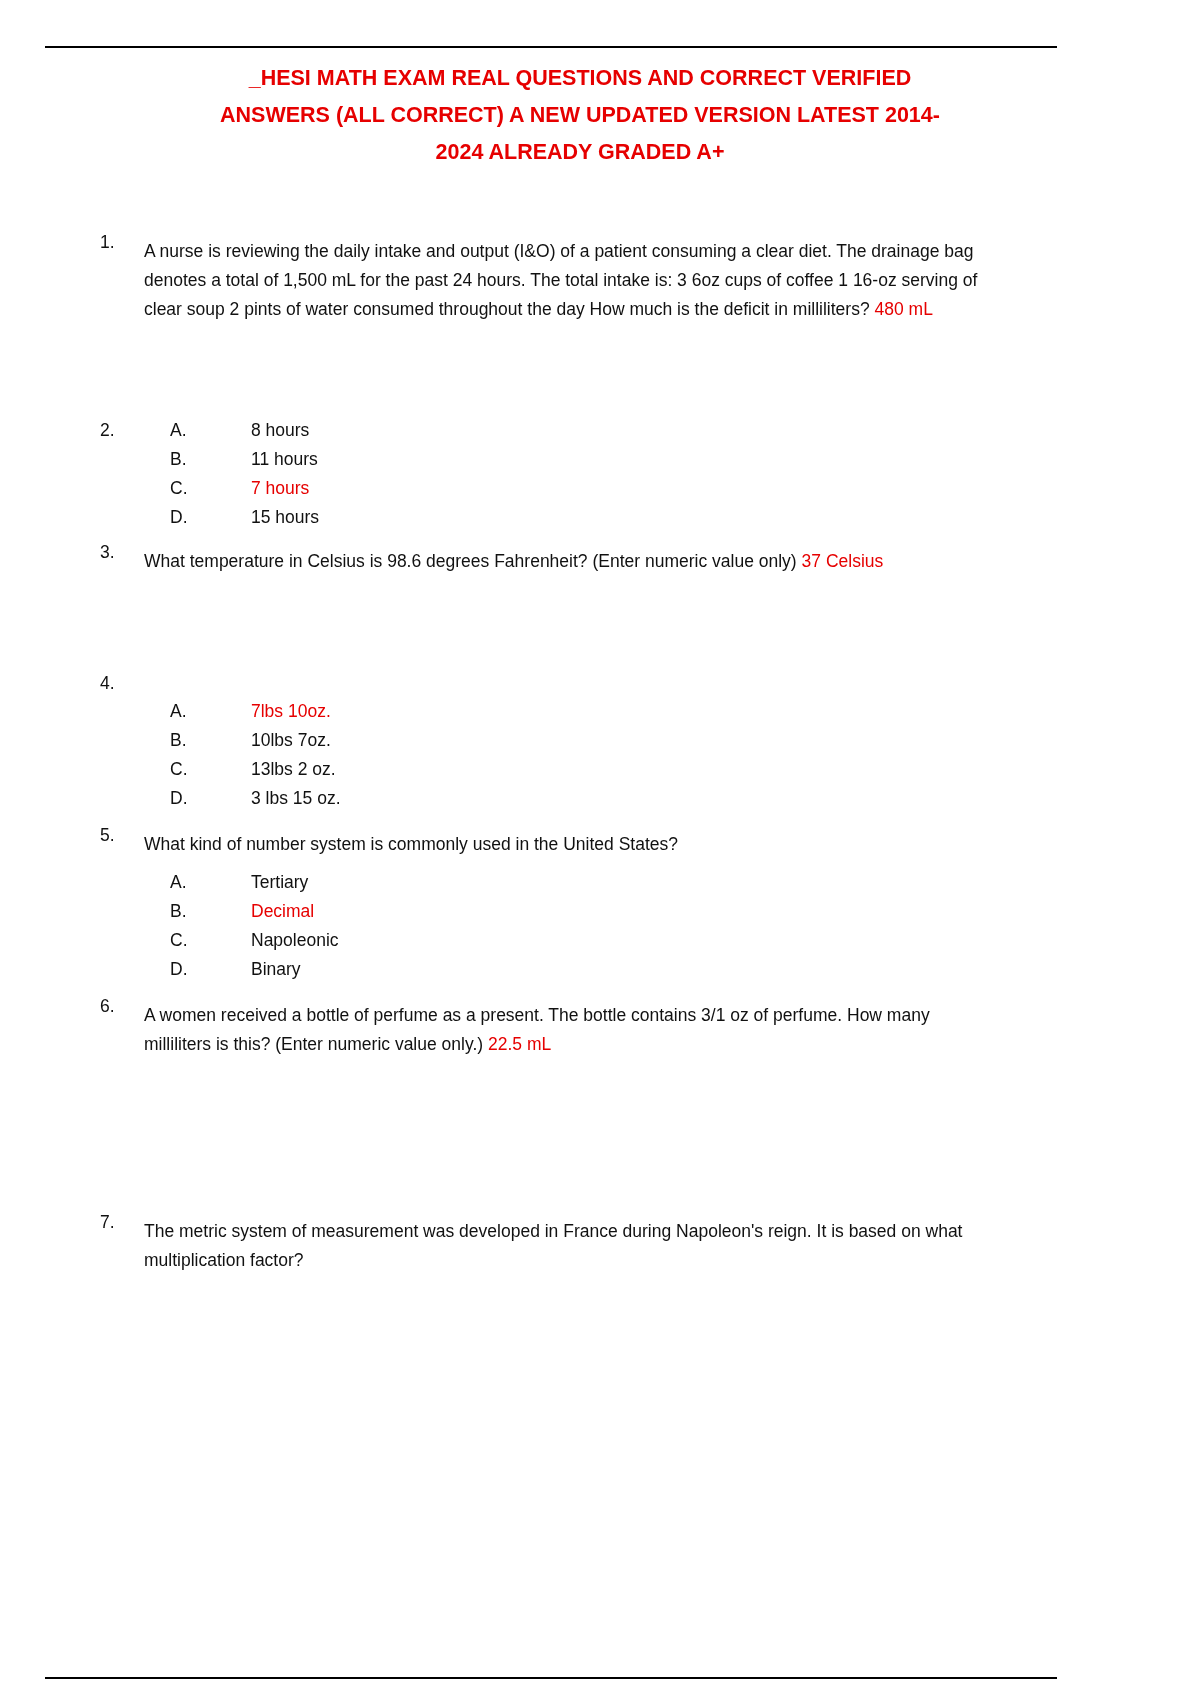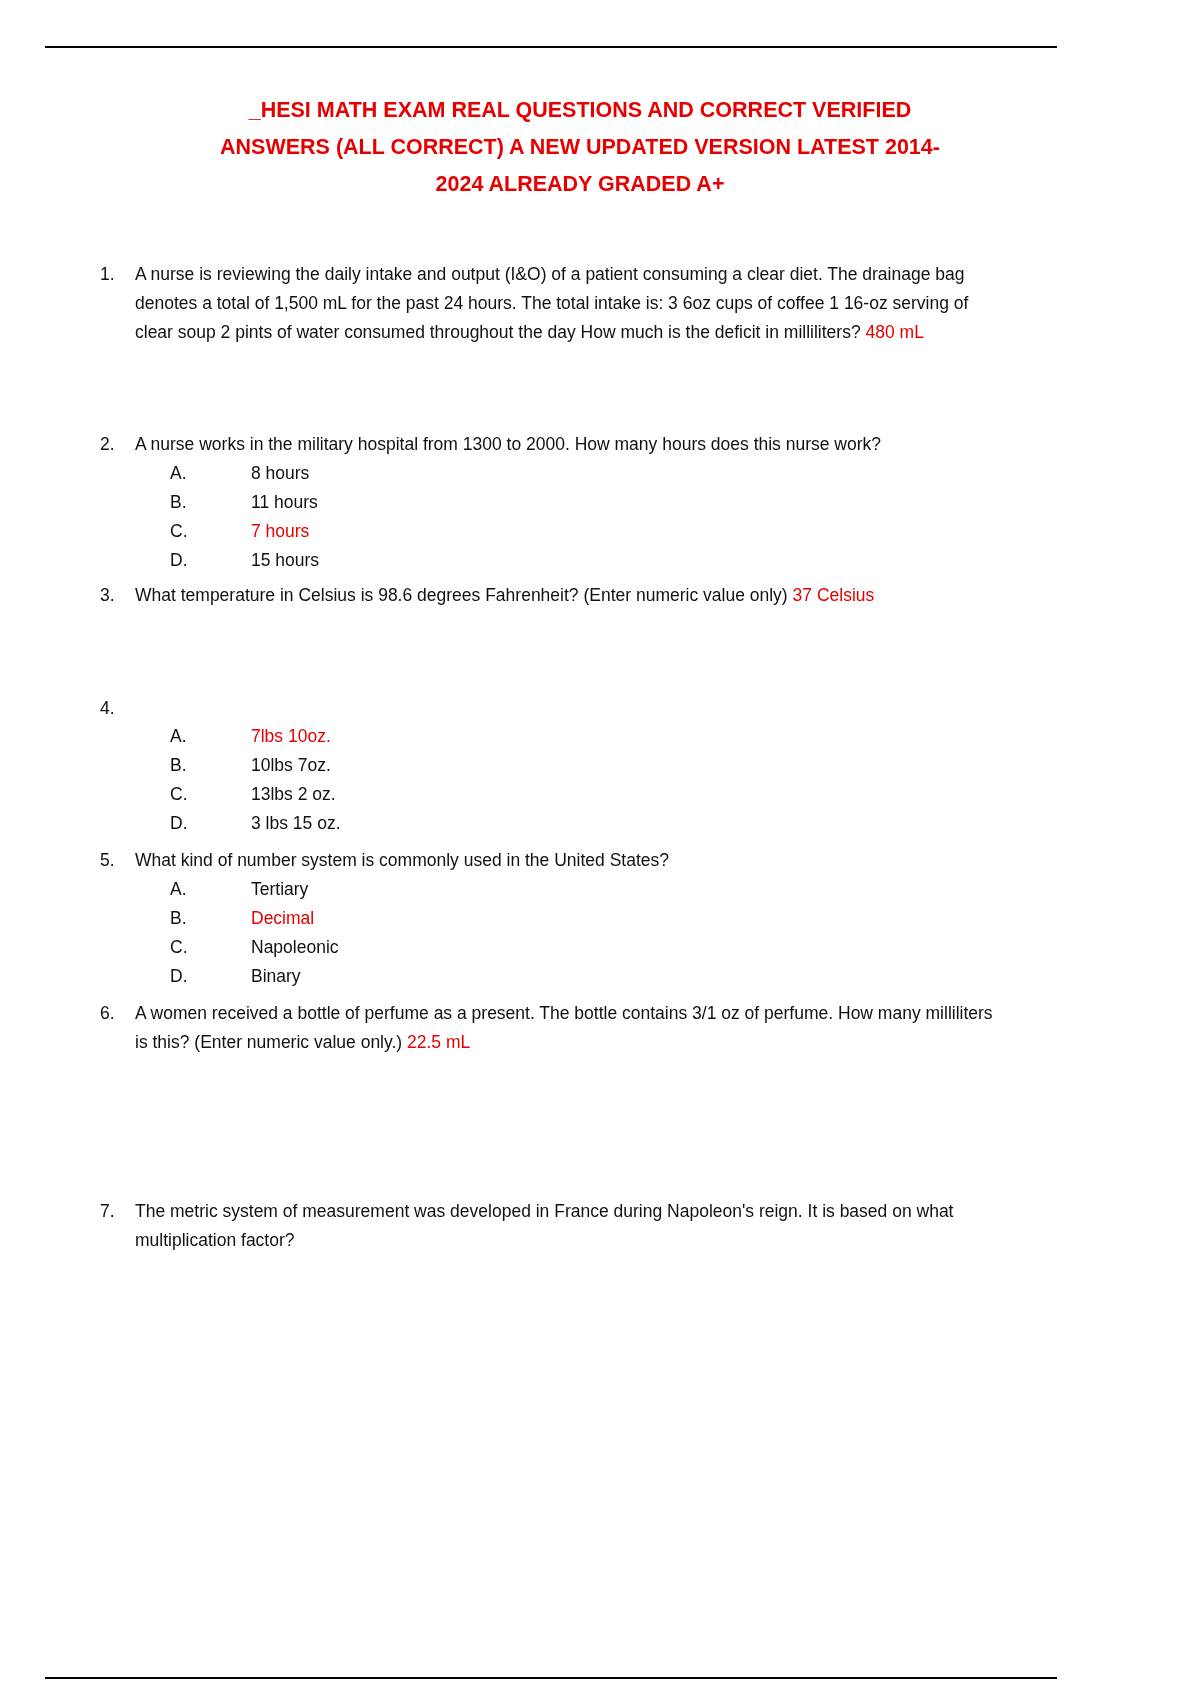--- a/index.html
+++ b/index.html
@@ -22,21 +22,21 @@
     position: absolute;
     left: 45px;
     right: 143px;
     height: 2px;
     background: #000000;
   }
   .rule.top { top: 46px; }
   .rule.bottom { bottom: 21px; }
 
   .title {
-    padding-top: 92px;
+    padding-top: 60px;
     margin: 0 140px 0 100px;
     text-align: center;
     color: #e60000;
     font-weight: bold;
     font-size: 21.5px;
     line-height: 37px;
   }
 
   .content {
     margin: 0 200px 0 100px; 
@@ -46,21 +46,21 @@
     display: flex;
     align-items: flex-start;
   }
   .qnum {
     flex: 0 0 35px;
     width: 35px;
   }
   .qbody {
     flex: 1 1 auto;
   }
-  .qtext { margin: 0; }
+  .qtext { margin: 9px; }
 
   .options { margin-left: 35px; }
   .options.pre-gap { margin-top: 28px; }
   .option { display: flex; }
   .optletter { flex: 0 0 33px; width: 33px; }
   .opttext { flex: 1 1 auto; margin-left: 48px; }
 
   .red { color: #e60000; }
 
   
@@ -92,21 +92,20 @@
         <p class="qtext">
           <span>A nurse is reviewing the daily intake and output (I&amp;O) of a patient consuming a clear diet. The drainage bag denotes a total of 1,500 mL for the past 24 hours. The total intake is: 3 6oz cups of coffee 1 16-oz serving of clear soup 2 pints of water consumed throughout the day How much is the deficit in milliliters?</span>
           <span class="red">480 mL</span>
         </p>
       </div>
     </div>
 
     <div class="question gap-q2">
       <div class="qnum">2.</div>
       <div class="qbody">
-        <p class="qtext"><span>A nurse works in the military hospital from 1300 to 2000. How many hours does this nurse work?</span></p>
         <div class="options">
           <div class="option">
             <span class="optletter">A.</span>
             <span class="opttext">8 hours</span>
           </div>
           <div class="option">
             <span class="optletter">B.</span>
             <span class="opttext">11 hours</span>
           </div>
           <div class="option">

